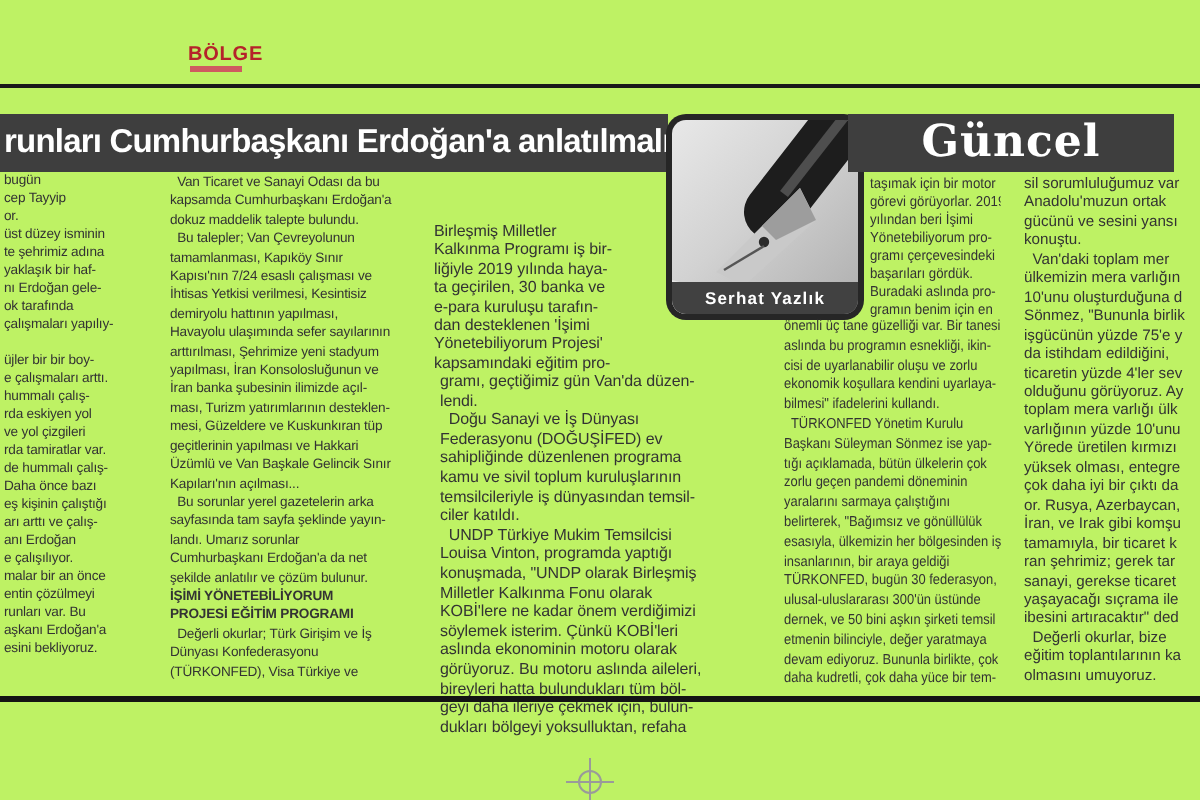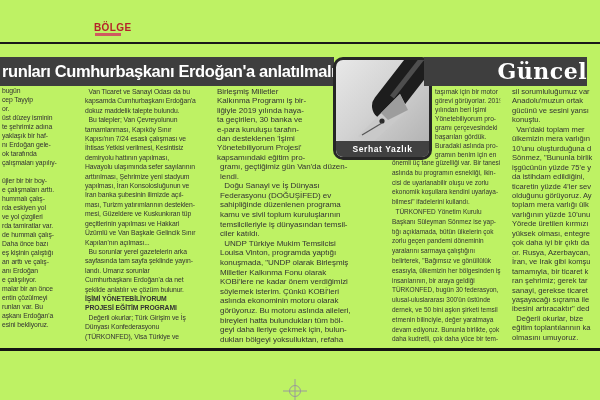--- a/index.html
+++ b/index.html
@@ -9,33 +9,33 @@
   
   .logo{left:94px;top:22px;font-weight:bold;font-size:10px;letter-spacing:.4px;color:#b5232a;}
   .logo-bar{left:95px;top:33px;width:26px;height:3px;background:#cf5a60;}
   .page-info{left:408px;top:26px;font-size:7.5px;font-weight:bold;color:#3a3a3a;letter-spacing:.1px;margin-top:38px;}
   .top-rule{left:0;top:42px;width:600px;height:2px;background:#191919;}
   
   .band{top:57px;height:29px;background:#3e3e3e;}
   .headline-band{left:0;width:334px;}
   .headline-text{display:block;color:#fff;font-weight:bold;font-size:16.5px;line-height:29px;
                  padding-left:2px;letter-spacing:-.4px;white-space:nowrap;}
-  .guncel-band{left:424px;width:163px;text-align:right;}
+  .guncel-band{left:424px;width:163px;text-align:center;}
   .guncel-title{display:block;color:#fff;font-family:"DejaVu Serif",serif;font-weight:bold;
                 font-size:22px;line-height:28px;letter-spacing:.5px;}
   
   .pen-box{left:333px;top:57px;width:99px;height:103px;background:#262626;border-radius:10px;padding:3px;box-sizing:border-box;}
   .pen-photo{position:relative;width:100%;height:100%;border-radius:7px;overflow:hidden;
              background:linear-gradient(135deg,#e8e8e8 0%,#d2d2d2 45%,#aeaeae 100%);}
   .pen-caption{position:absolute;left:0;right:0;bottom:0;height:16px;background:#414141;
                color:#fff;font-weight:bold;font-size:8.5px;line-height:16px;text-align:center;letter-spacing:.6px;}
   
   .col{white-space:pre;overflow:hidden;color:#333;}
   .small{font-size:6.8px;letter-spacing:-.1px;}
-  .big{font-size:8px;letter-spacing:-.05px;}
+  .big{font-size:8px;letter-spacing:-.05px;margin-top:24px;}
   .a-col1{left:2px;top:86px;width:80px;line-height:9px;}
   .a-col2{left:85px;top:87px;width:123px;line-height:9.4px;}
   .a-col2-sub{left:85px;top:294px;width:123px;line-height:9.4px;font-weight:bold;}
   .a-col2-tail{left:85px;top:313px;width:123px;line-height:9.4px;}
   .a-col3-top{left:217px;top:87px;width:120px;line-height:9.4px;}
   .a-col3-bot{left:220px;top:162px;width:174px;line-height:9.6px;}
   .g-col1-top{left:435px;top:87px;width:71px;line-height:9px;font-size:7.2px;
               transform:scaleX(.92);transform-origin:left top;}
   .g-col1-bot{left:392px;top:158px;width:128px;line-height:9.8px;font-size:7.2px;
               transform:scaleX(.9);transform-origin:left top;}

